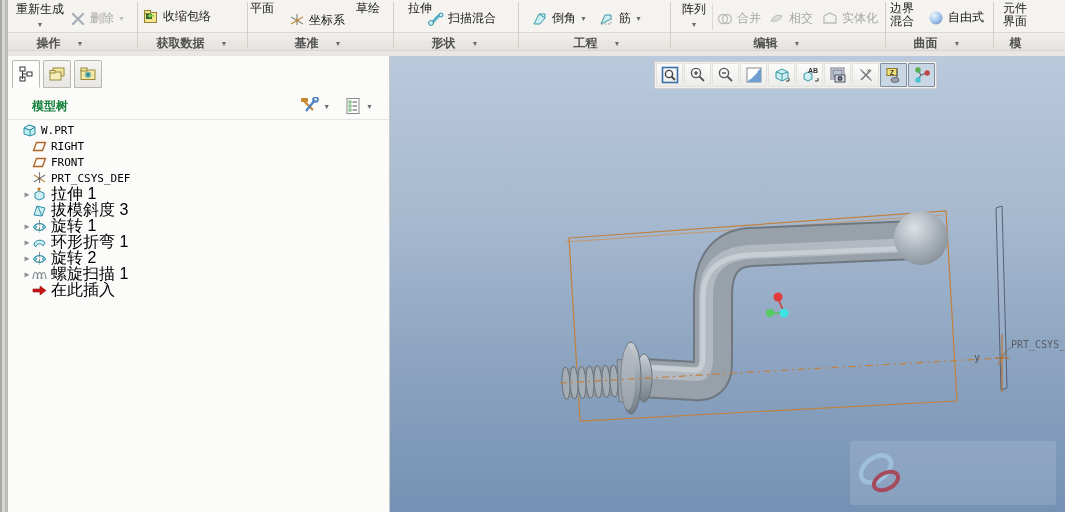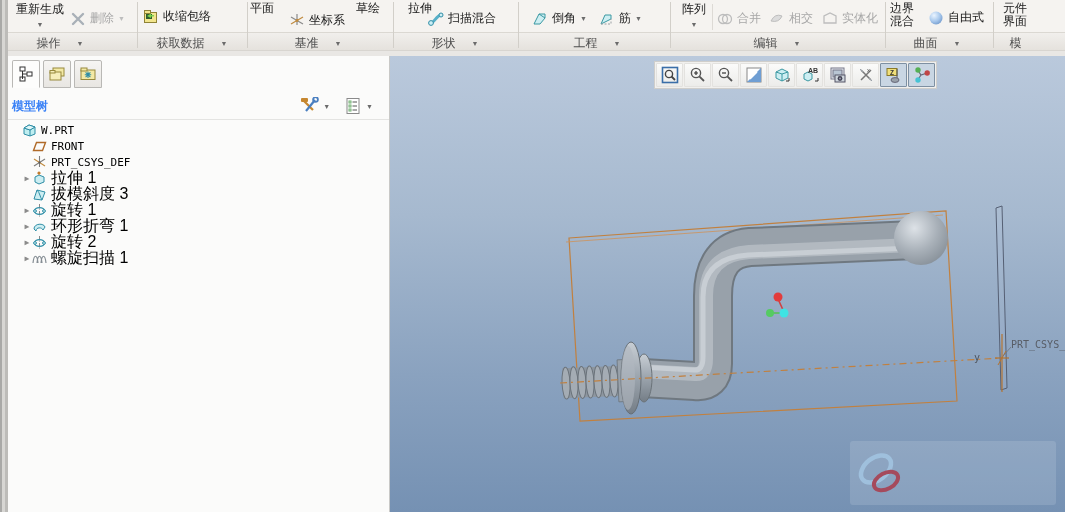--- a/index.html
+++ b/index.html
@@ -19,36 +19,36 @@
   .vsep.short { top:4px; height:26px; background:#dddad5; }
   .rbtn { position:absolute; display:flex; align-items:center; gap:4px; white-space:nowrap; cursor:default;
           color:#1a1a1a; }
   .rbtn.disabled { color:#a7a7a7; }
   .rbtn .arrow, .grp .arrow, .stackbtn .arrow, .nav-tool .arrow { font-size:7px; color:#6b6b6b; line-height:1; }
   .rbtn.disabled .arrow { color:#bdbdbd; }
   .stackbtn { position:absolute; text-align:center; }
   .stackbtn .t { display:block; }
   .stackbtn .arrow { display:block; margin-top:3px; }
   .twoline { position:absolute; font-size:12px; line-height:13px; }
-  .grp { position:absolute; top:35px; transform:translateX(-50%); color:#4f4f4f; display:flex; gap:16px; align-items:center; }
+  .grp { position:absolute; top:35px; transform:translateX(-50%); color:#4f4f4f; display:flex; gap:16px; align-items:center;font-weight:bold; }
   .icon16 { width:16px; height:16px; display:inline-block; flex:0 0 auto; }
 
   
   .under-ribbon { position:absolute; left:8px; top:50px; width:1057px; height:6px; background:#e9e7e4; border-top:1px solid #d8d5d0; }
 
   
   .navigator { position:absolute; left:8px; top:56px; width:382px; height:456px; background:#fbfbfa;
                border-right:1px solid #c9c9c7; }
   .nav-tabs { position:absolute; left:4px; top:4px; height:30px; display:flex; gap:3px; }
   .nav-tab { width:28px; height:28px; border:1px solid #b9b8b5; border-radius:2px 2px 0 0;
              background:linear-gradient(#f6f5f3,#e8e6e2); display:flex; align-items:center; justify-content:center; }
   .nav-tab.active { background:#fdfdfc; border-bottom-color:#fdfdfc; }
   .nav-header { position:absolute; left:0; top:38px; width:100%; height:26px; border-bottom:1px solid #e4e4e2;
                 display:flex; align-items:center; }
-  .nav-title { font-weight:bold; margin-left:4px; color:#3b82f6; }
+  .nav-title { font-weight:bold; margin-left:24px; color:#15803d; }
   .nav-tools { position:absolute; right:14px; top:2px; display:flex; gap:10px; }
   .nav-tool { display:flex; align-items:center; gap:4px; padding:1px 2px; }
   .tree { position:absolute; left:0; top:66px; width:100%; }
   .trow { height:16px; display:flex; align-items:center; font-family:"DejaVu Sans Mono",monospace; font-size:11px; color:#000; }
   .trow .exp { width:10px; margin-left:14px; font-size:8px; color:#8b8b8b; text-align:center; }
   .trow .noexp { width:10px; margin-left:14px; }
   .trow .ticon { width:15px; height:15px; margin-right:4px; flex:0 0 auto; }
   .trow .tlabel { white-space:nowrap; }
   .trow .cjk { font-family:Liberation Sans, sans-serif; font-size:16px; }
 
@@ -295,20 +295,27 @@
 
     <div class="trow root" style="padding-left:14px">
       <svg class="ticon" viewBox="0 0 15 15">
         <path d="M2 5 L7 2 L13 4 L13 11 L8 13 L2 11 Z" fill="#bfeef0" stroke="#2f8ea6"></path>
         <path d="M2 5 L8 7 L13 4 M8 7 L8 13" fill="none" stroke="#2f8ea6"></path>
         <path d="M2 5 L7 2 L13 4 L8 7 Z" fill="#dff7f8" stroke="#2f8ea6"></path>
       </svg>
       <span class="tlabel">W.PRT</span>
     </div>
 
+    <div class="trow">
+      <span class="noexp"></span>
+      <svg class="ticon" viewBox="0 0 15 15">
+        <path d="M1.5 11.5 L4.5 3.5 L13.5 3.5 L10.5 11.5 Z" fill="none" stroke="#b06a28" stroke-width="1.4"></path>
+      </svg>
+      <span class="tlabel">RIGHT</span>
+    </div>
 
 
     <div class="trow">
       <span class="noexp"></span>
       <svg class="ticon" viewBox="0 0 15 15">
         <path d="M1.5 11.5 L4.5 3.5 L13.5 3.5 L10.5 11.5 Z" fill="none" stroke="#b06a28" stroke-width="1.4"></path>
       </svg>
       <span class="tlabel">FRONT</span>
     </div>
 
@@ -372,20 +379,27 @@
     </div>
 
     <div class="trow">
       <span class="exp">▶</span>
       <svg class="ticon" viewBox="0 0 15 15">
         <path d="M1 12 C2 3 5 3 6 12 M5 12 C6 3 9 3 10 12 M9 12 C10 3 13 3 14 12" fill="none" stroke="#858d93" stroke-width="1.2"></path>
       </svg>
       <span class="tlabel cjk">螺旋扫描 1</span>
     </div>
 
+    <div class="trow">
+      <span class="noexp"></span>
+      <svg class="ticon" viewBox="0 0 15 15">
+        <path d="M1 6 L8 6 L8 3 L14 7.5 L8 12 L8 9 L1 9 Z" fill="#cc1414" stroke="#8a0d0d" stroke-width="0.6"></path>
+      </svg>
+      <span class="tlabel cjk">在此插入</span>
+    </div>
   </div>
 </div>
 
 <div class="viewport">
 
   <svg width="675" height="456" viewBox="0 0 675 456" style="position:absolute;left:0;top:0">
     <defs>
       <radialGradient id="ballg" cx="0.38" cy="0.32" r="0.95">
         <stop offset="0" stop-color="#dde2e7"></stop>
           <stop offset="0.45" stop-color="#a8b0b8"></stop>

